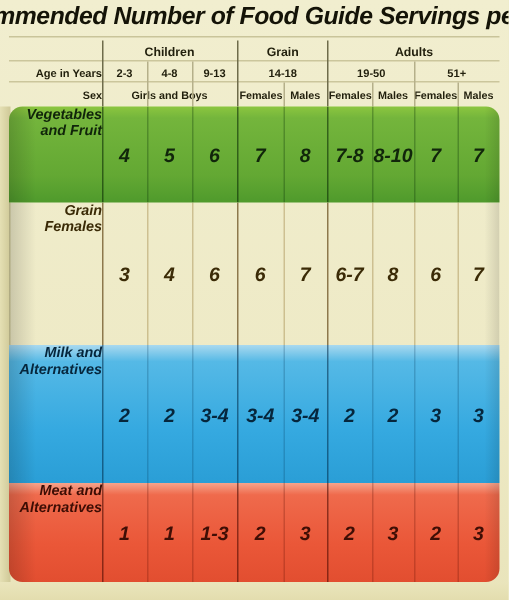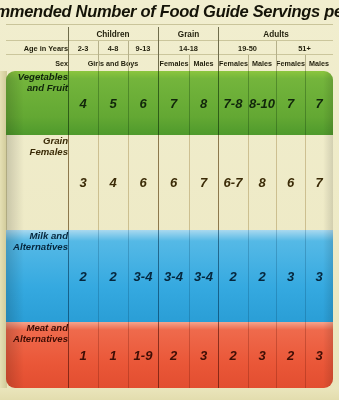--- a/index.html
+++ b/index.html
@@ -288,21 +288,21 @@
     <div class="bsep" style="left:92px;"></div>
     <div class="bsep" style="left:122px;"></div>
     <div class="bsep major" style="left:152px;"></div>
     <div class="bsep" style="left:183px;"></div>
     <div class="bsep major" style="left:212px;"></div>
     <div class="bsep" style="left:242px;"></div>
     <div class="bsep" style="left:270px;"></div>
     <div class="bsep" style="left:299px;"></div>
     <div class="dcell" style="left:62px;width:30px;">1</div>
     <div class="dcell" style="left:92px;width:30px;">1</div>
-    <div class="dcell" style="left:122px;width:30px;">1-9</div>
+    <div class="dcell" style="left:122px;width:30px;">1-3</div>
     <div class="dcell" style="left:152px;width:31px;">2</div>
     <div class="dcell" style="left:183px;width:29px;">3</div>
     <div class="dcell" style="left:212px;width:30px;">2</div>
     <div class="dcell" style="left:242px;width:28px;">3</div>
     <div class="dcell" style="left:270px;width:29px;">2</div>
     <div class="dcell" style="left:299px;width:28px;">3</div>
   </div>
 
   <div class="curl-bottom"></div>
 </div>

